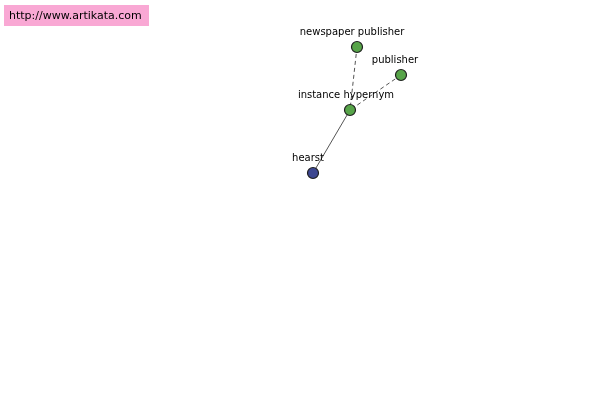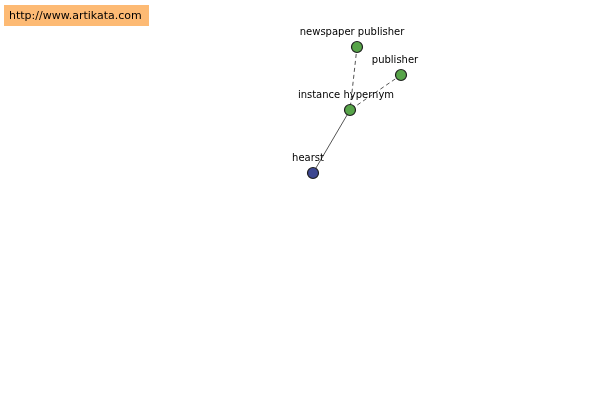--- a/index.html
+++ b/index.html
@@ -11,21 +11,21 @@
     width: 600px;
     height: 400px;
     background: #ffffff;
     overflow: hidden;
     font-family: "DejaVu Sans", sans-serif;
   }
   .address-box {
     position: absolute;
     left: 4px;
     top: 5px;
-    background: #fdba74;
+    background: #f9a8d4;
     color: #000000;
     font-size: 11px;
     line-height: 1;
     padding: 5px 7px 5px 5px;
     white-space: nowrap;
   }
   .graph {
     position: absolute;
     left: 0;
     top: 0;

